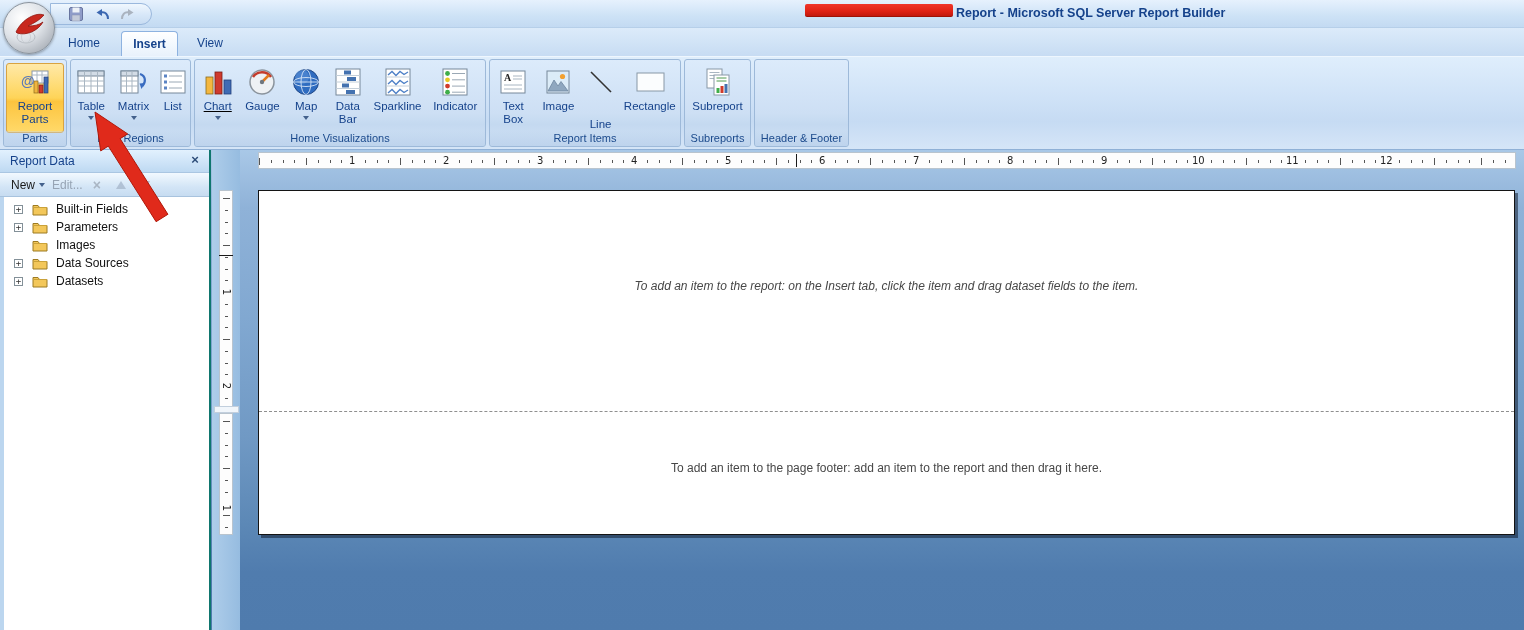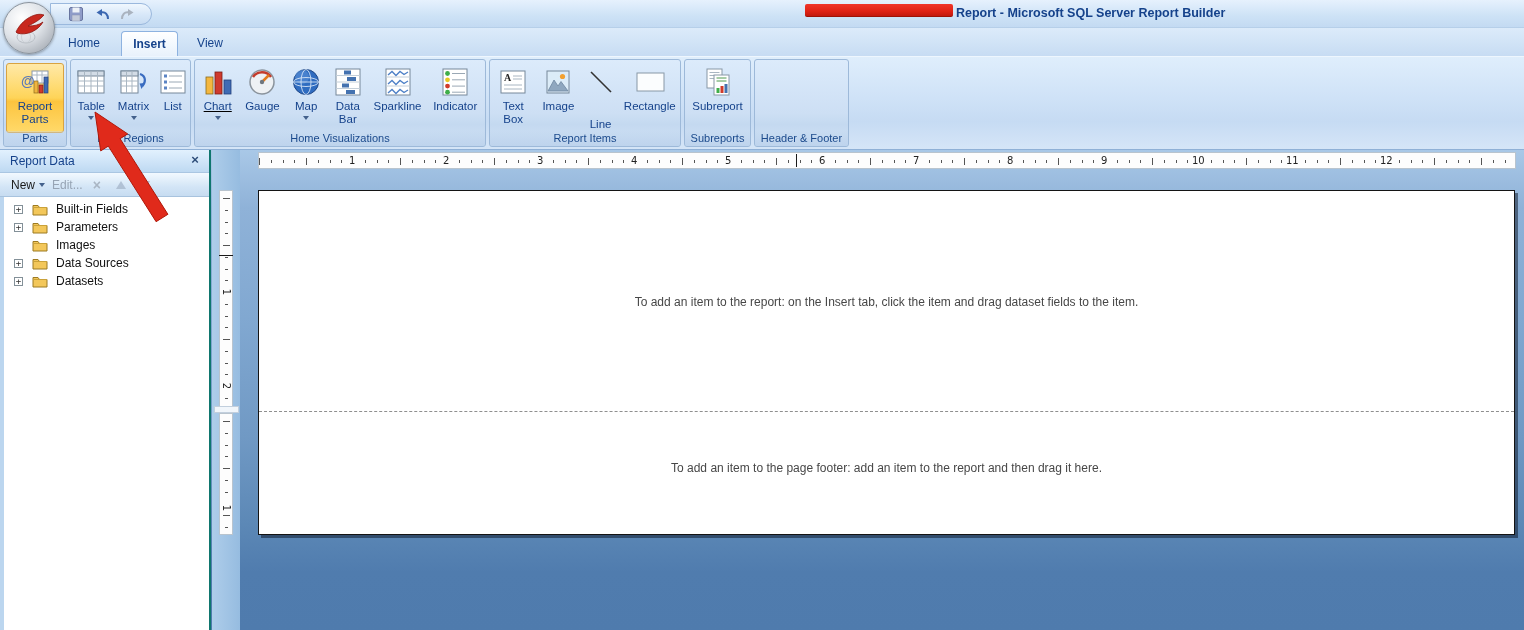--- a/index.html
+++ b/index.html
@@ -97,21 +97,21 @@
   .vruler .num { position:absolute; left:0px; width:12px; text-align:center; font-size:10px; color:#222;
     background:#fdfdfd; transform:rotate(90deg); font-family:"DejaVu Sans",sans-serif; line-height:12px; }
   .vcursor { position:absolute; left:219px; top:255px; width:14px; height:1px; background:#1a1a1a; z-index:6; }
   .vhandle { position:absolute; left:214px; top:406px; width:25px; height:7px; background:#f1f6fb;
     border:1px solid #c2cfdd; z-index:7; }
 
   .page { position:absolute; left:258px; top:190px; width:1257px; height:345px; background:#ffffff;
     border:1px solid #141414; box-shadow:3px 3px 0 rgba(10,20,35,.5); z-index:4; }
   .page .divider { position:absolute; left:0; right:0; top:220px; border-top:1px dashed #8f8f8f; }
   .hint { position:absolute; left:0; right:0; text-align:center; font-size:12px; color:#474747; }
-  .hint.body { top:104px; }
+  .hint.body { top:88px;font-style:italic; }
   .hint.footer { top:270px; }
 </style>
 </head>
 <body>
 
 <div id="app">
 
   <div class="titlebar">
     <div class="qat">
       <span class="qbtn">

